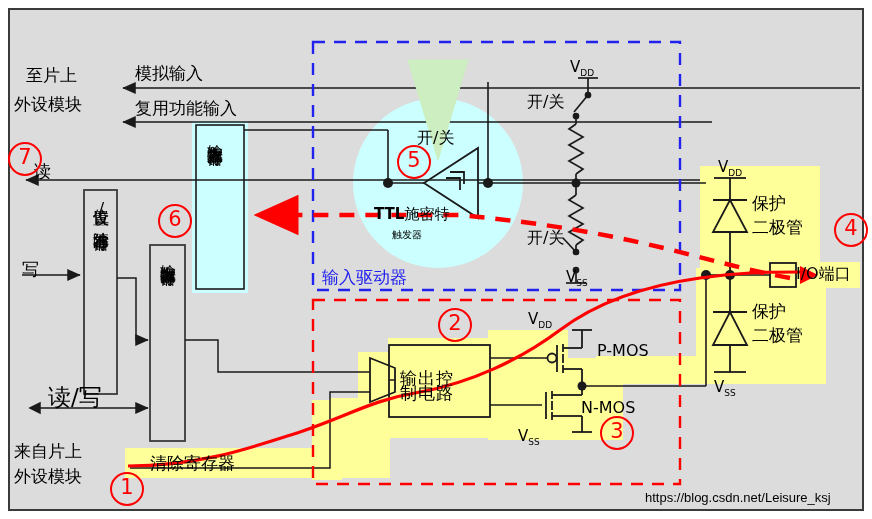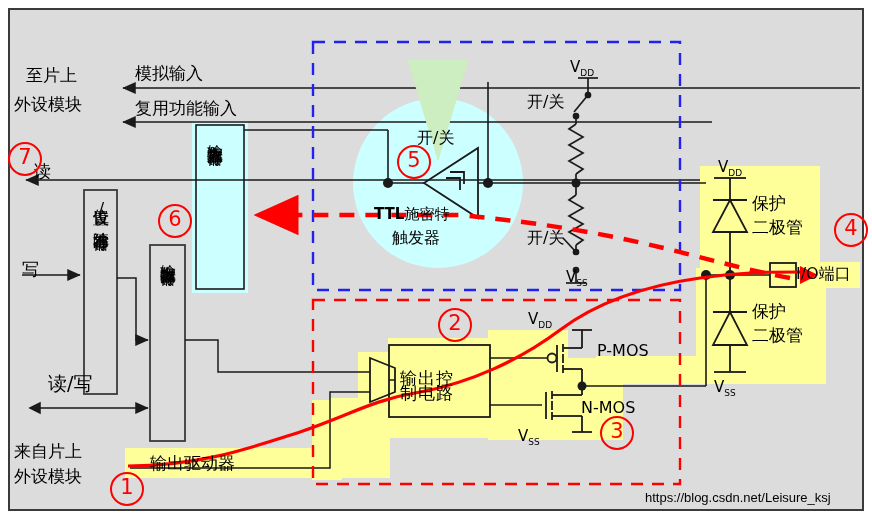--- a/index.html
+++ b/index.html
@@ -197,39 +197,40 @@
 
 
   <div class="lbl cn" style="left:26px;top:64px;font-size:17px;">至片上</div>
   <div class="lbl cn" style="left:14px;top:93px;font-size:17px;">外设模块</div>
 
   <div class="lbl cn" style="left:135px;top:62px;font-size:17px;">模拟输入</div>
   <div class="lbl cn" style="left:135px;top:97px;font-size:17px;">复用功能输入</div>
 
   <div class="lbl cn" style="left:34px;top:160px;font-size:17px;">读</div>
   <div class="lbl cn" style="left:22px;top:258px;font-size:17px;">写</div>
-  <div class="lbl cn" style="left:48px;top:371px;font-size:19px;text-align:right;">读/写</div>
+  <div class="lbl cn" style="left:48px;top:382px;font-size:23px;text-align:right;">读/写</div>
 
   <div class="lbl cn" style="left:14px;top:440px;font-size:17px;">来自片上</div>
   <div class="lbl cn" style="left:14px;top:465px;font-size:17px;">外设模块</div>
 
-  <div class="lbl cn" style="left:150px;top:452px;font-size:17px;">输出驱动器</div>
+  <div class="lbl cn" style="left:150px;top:452px;font-size:17px;">清除寄存器</div>
 
   <div class="lbl cn vert" style="left:204px;top:132px;font-size:16px;height:152px;">输入数据寄存器</div>
   <div class="lbl cn vert" style="left:90px;top:196px;font-size:16px;height:192px;">位设置/清除寄存器</div>
   <div class="lbl cn vert" style="left:157px;top:252px;font-size:16px;height:184px;">输出数据寄存器</div>
 
   <div class="lbl cn" style="left:400px;top:339px;font-size:17px;letter-spacing:1px;margin-top:28px;">输出控</div>
   <div class="lbl cn" style="left:400px;top:382px;font-size:17px;letter-spacing:1px;">制电路</div>
 
+  <div class="lbl cn" style="left:322px;top:266px;font-size:17px;color:#2222ee;">输入驱动器</div>
 
   <div class="lbl" style="left:374px;top:205px;font-size:15px;">
     <span class="ttlbold">TTL</span><span class="cn">施密特</span>
   </div>
-  <div class="lbl cn" style="left:392px;top:228px;font-size:16px;">触发器</div>
+  <div class="lbl cn" style="left:392px;top:228px;font-size:10px;">触发器</div>
 
   <div class="lbl cn" style="left:417px;top:128px;font-size:16px;">开/关</div>
 
   <div class="lbl cn" style="left:527px;top:92px;font-size:16px;">开/关</div>
   <div class="lbl cn" style="left:527px;top:228px;font-size:16px;">开/关</div>
   <div class="lbl" style="left:570px;top:58px;font-size:15px;">
     <span>V</span><span class="sub">DD</span>
   </div>
   <div class="lbl" style="left:566px;top:268px;font-size:15px;">
     <span>V</span><span class="sub">SS</span>

